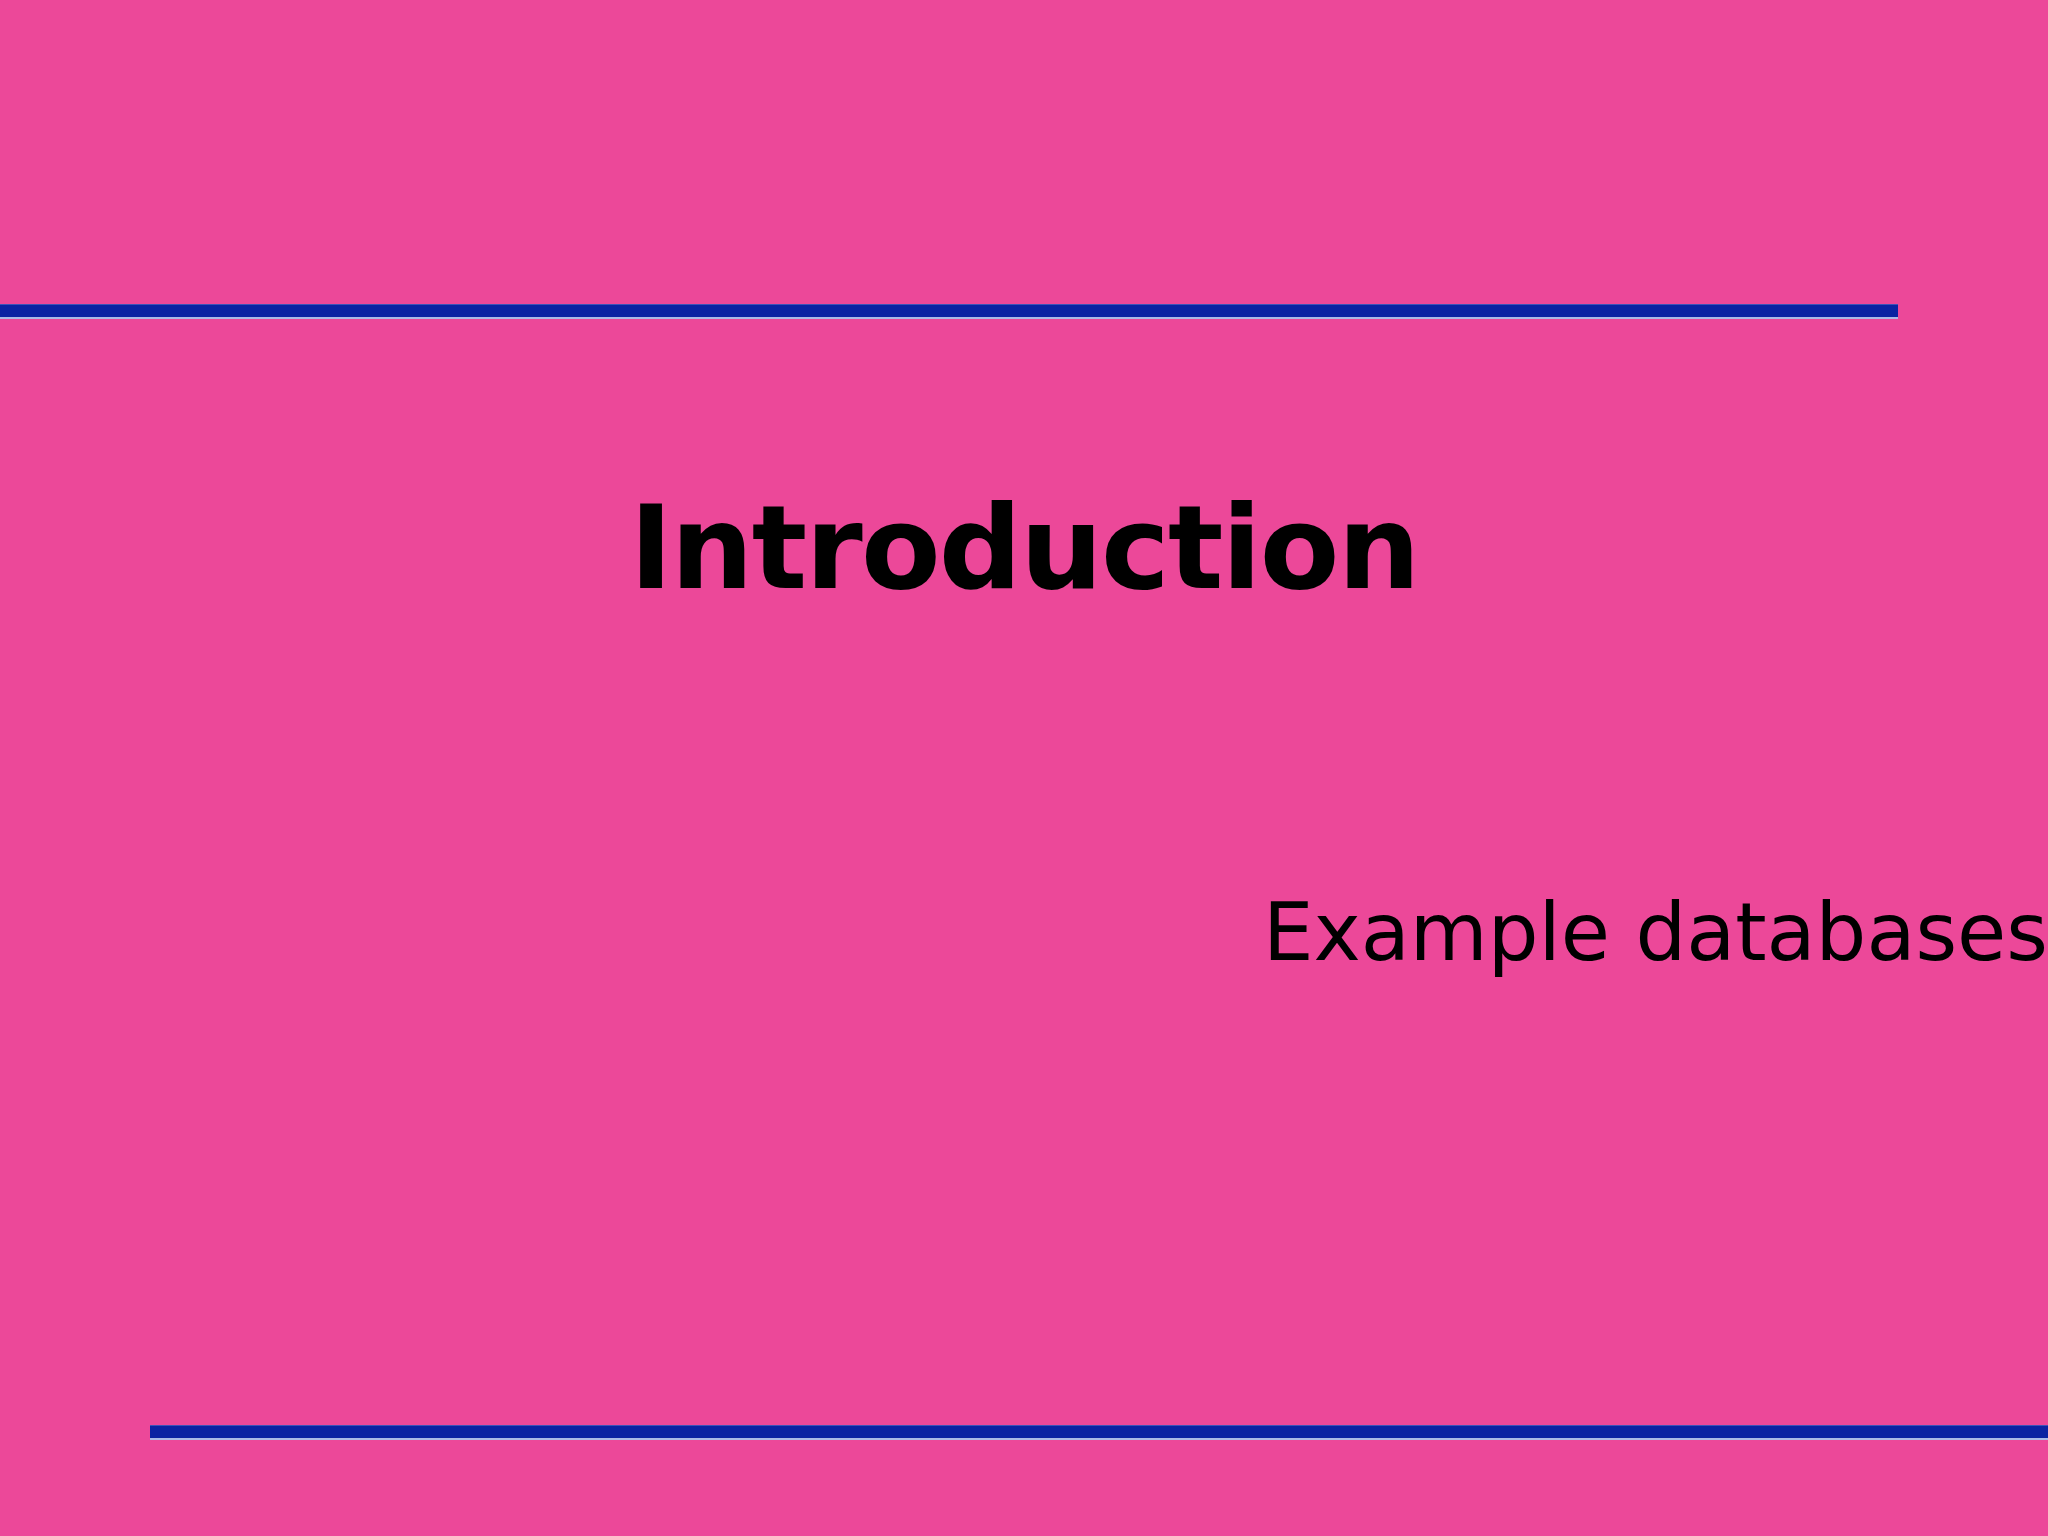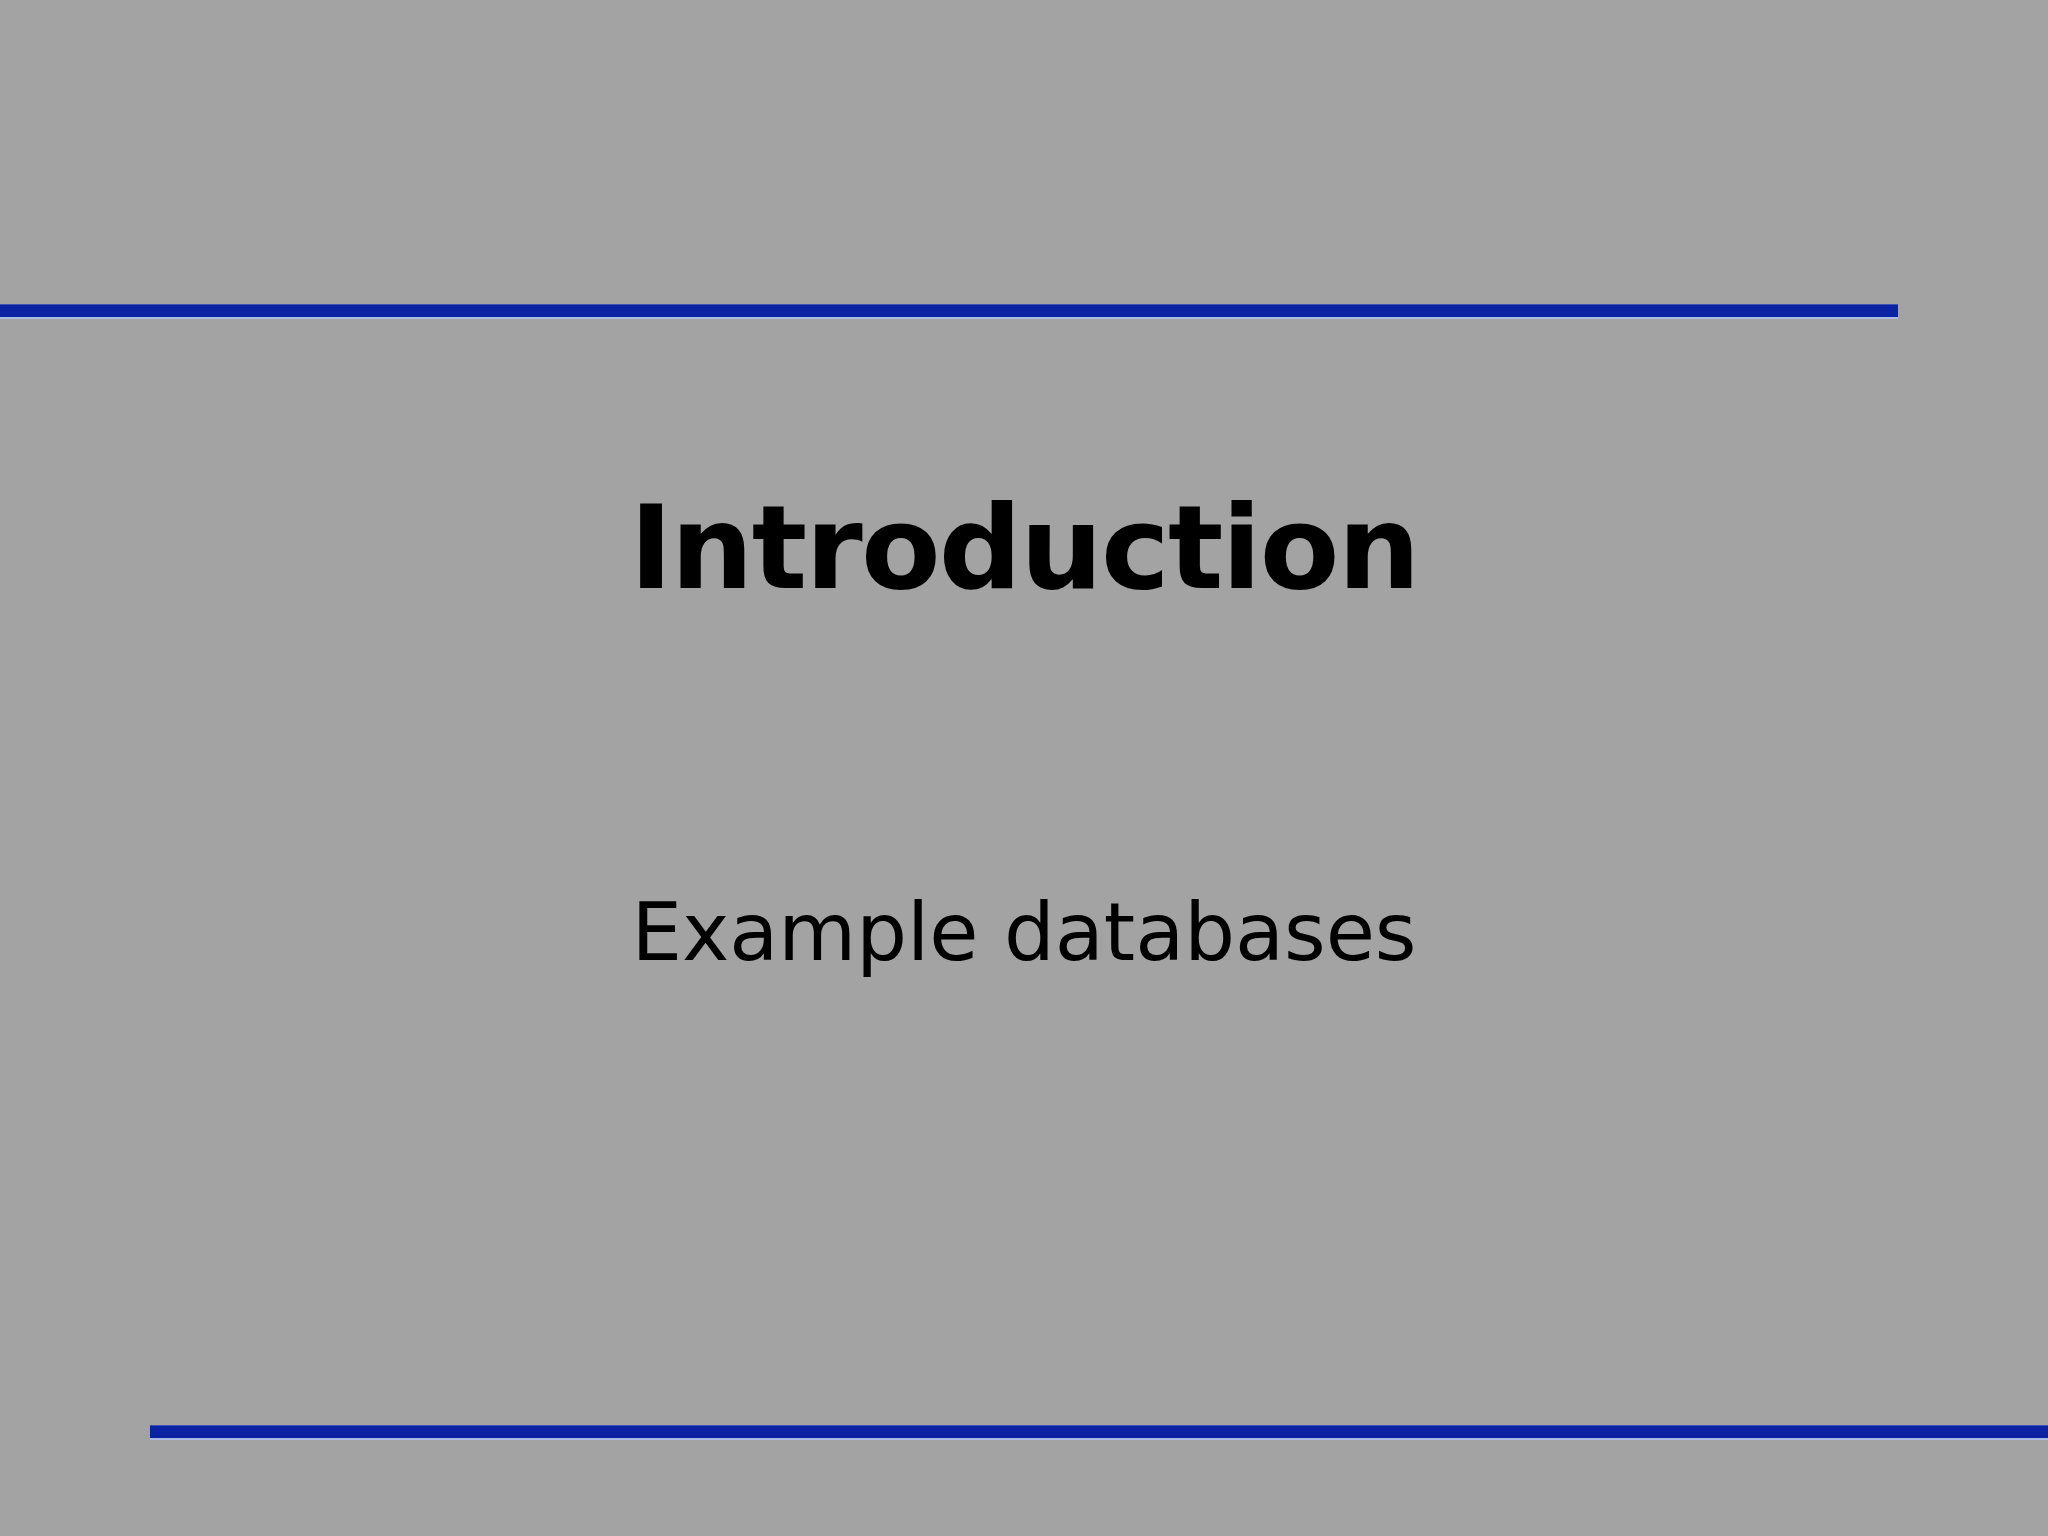--- a/index.html
+++ b/index.html
@@ -52,26 +52,27 @@
     top: 875px;
     width: 100%;
     text-align: center;
     font-size: 80px;
     line-height: 116px;
     font-weight: normal;
     color: #000000;
   }
   .subtitle .line {
     white-space: nowrap;
+    text-align: right;
   }
 </style>
 </head>
 <body>
 
-<div class="slide" style="background: #a3a3a3;">
+<div class="slide" style="background: #ec4899;">
 
   <div class="rule top" style="background: rgb(11, 35, 162); border-bottom-color: rgb(170, 187, 230);"></div>
 
   <h1 class="title">Introduction</h1>
 
   <div class="subtitle">
     <div class="line">Example databases</div>
   </div>
 
   <div class="rule bottom" style="background: rgb(11, 35, 162); border-bottom-color: rgb(170, 187, 230);"></div>

